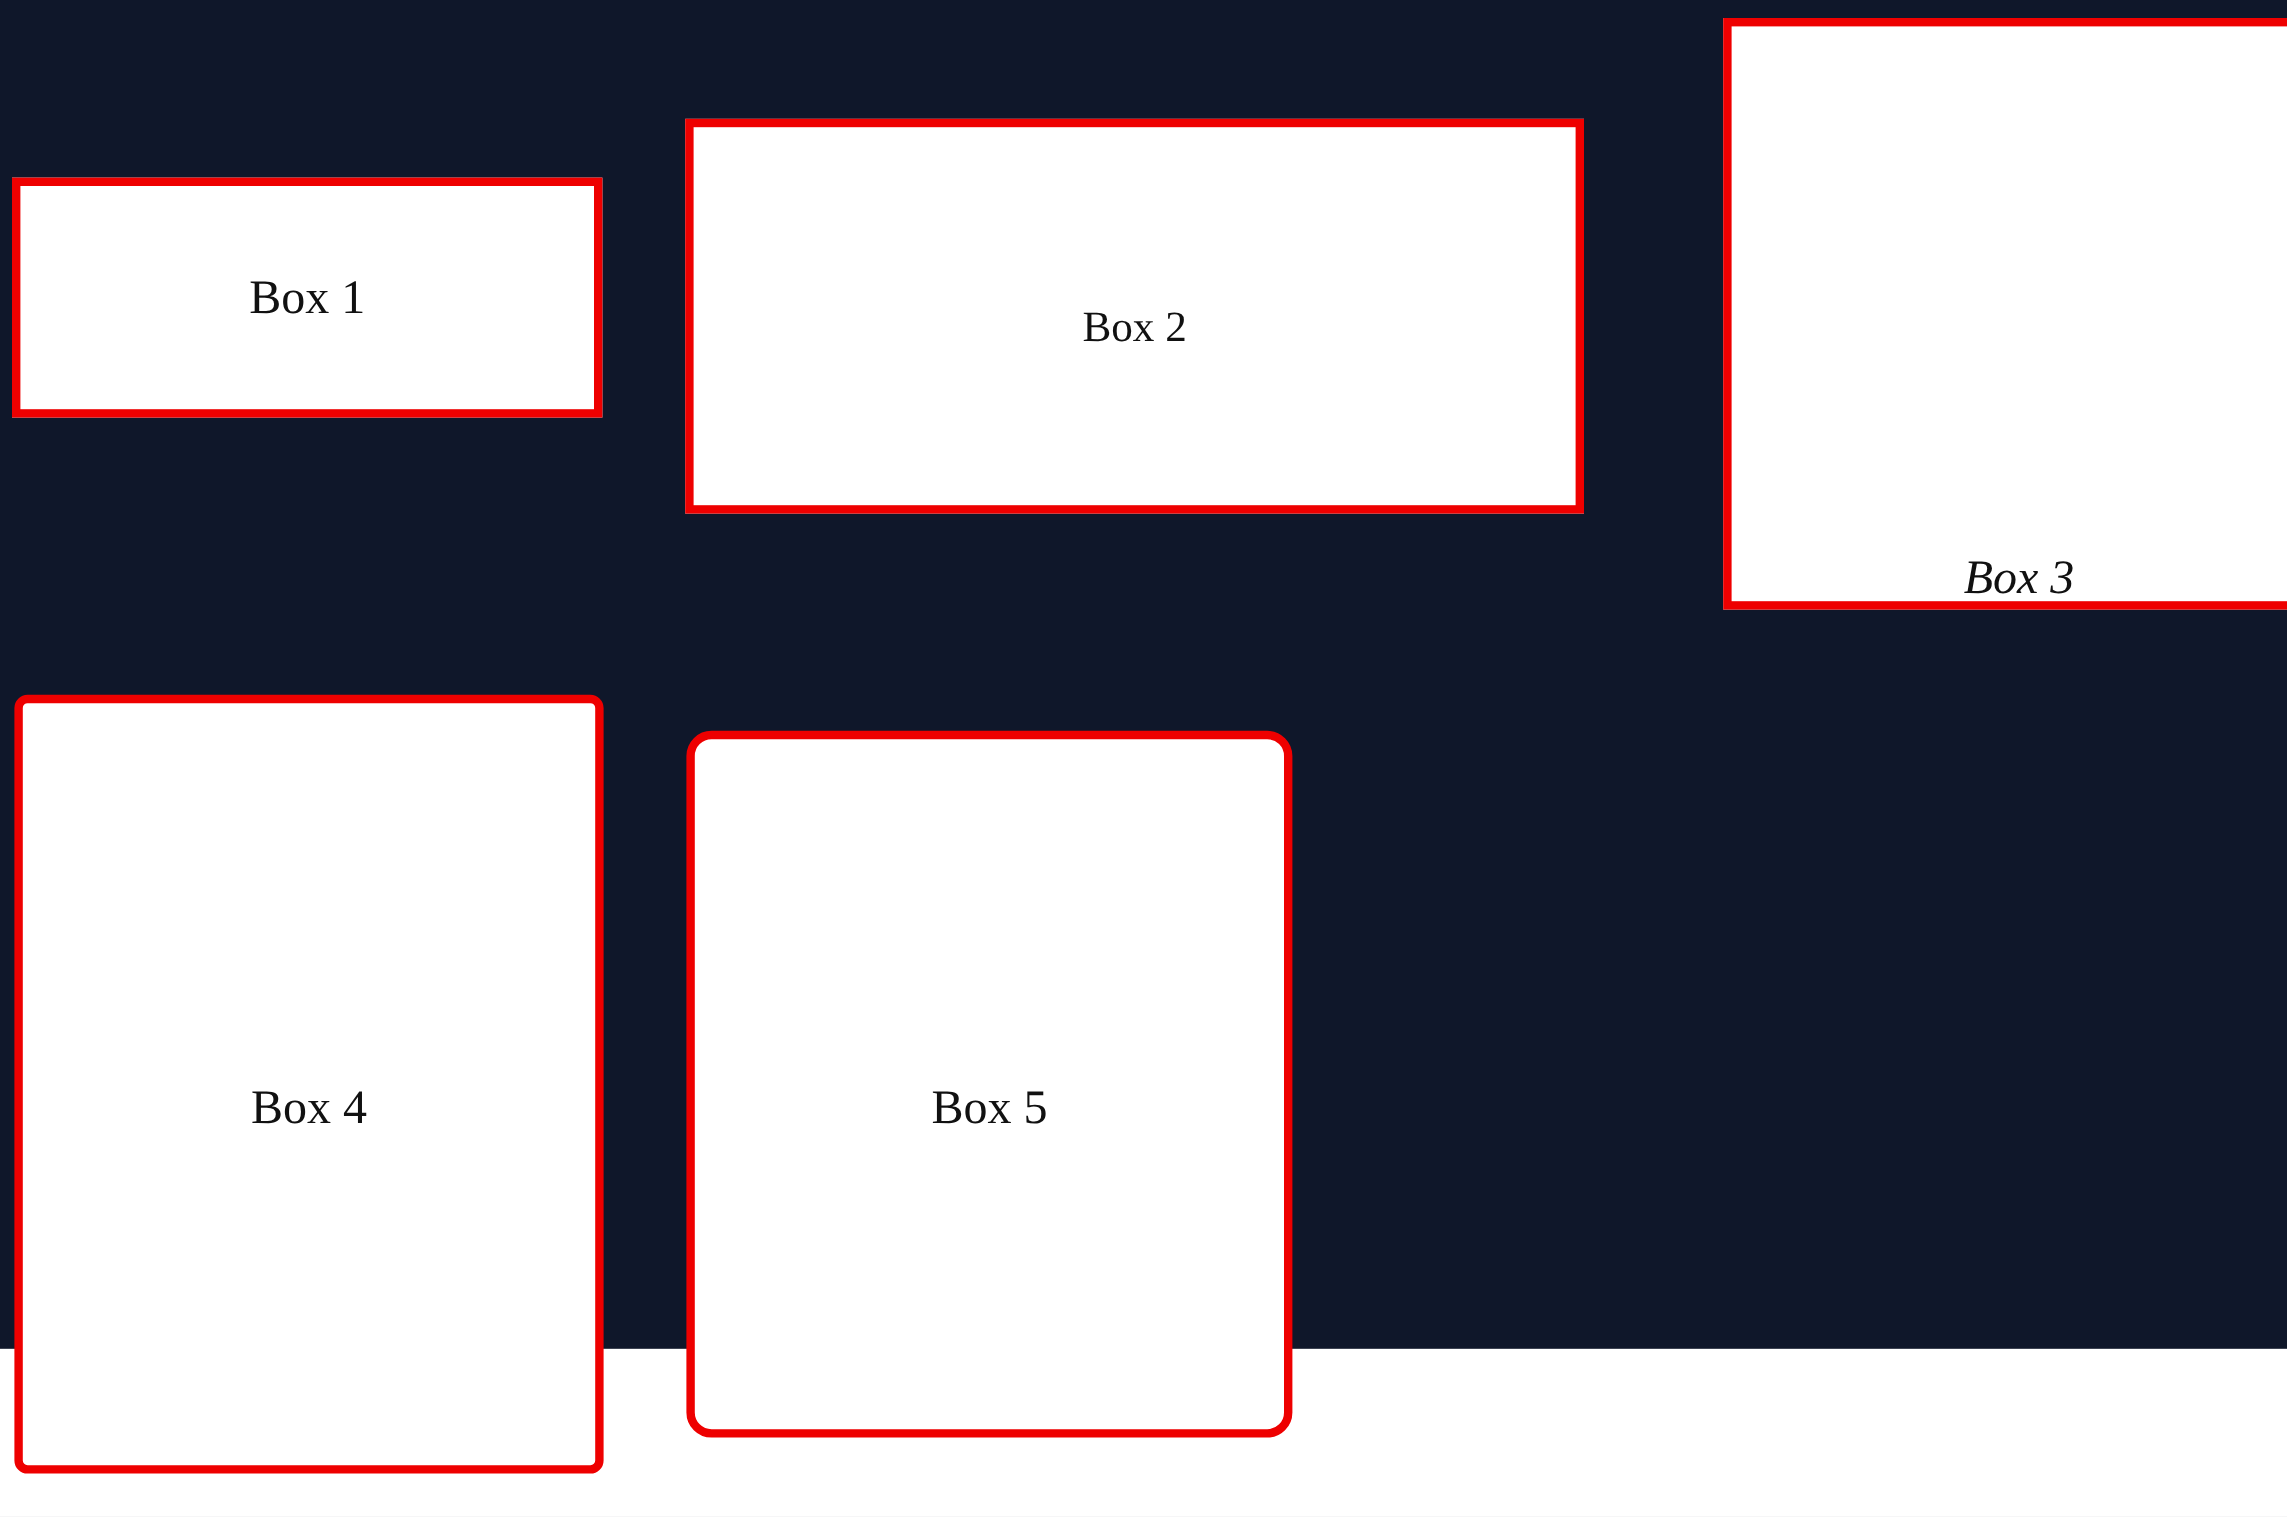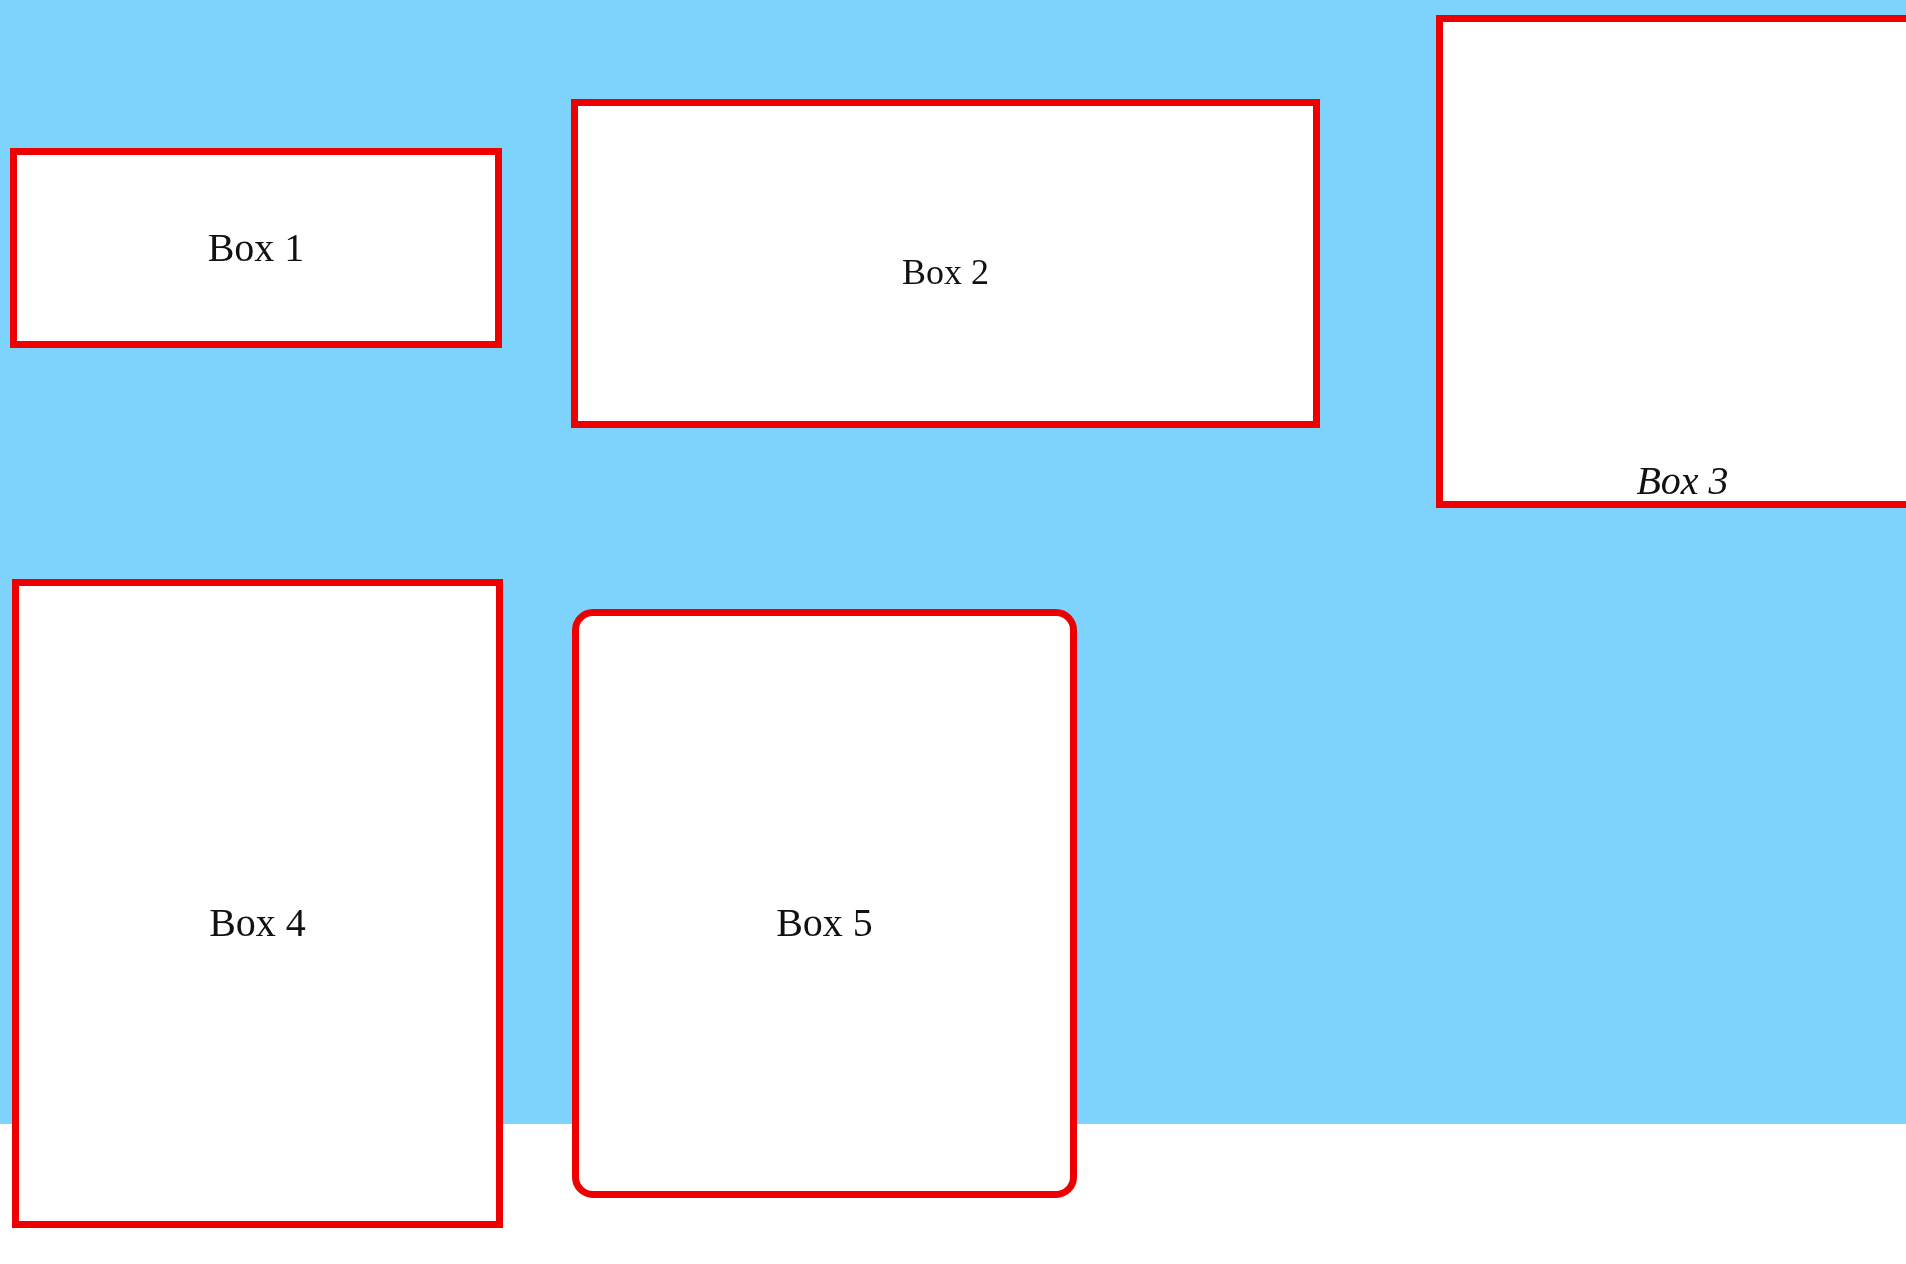--- a/index.html
+++ b/index.html
@@ -12,21 +12,21 @@
     width: 1906px;
     height: 1264px;
     overflow: hidden;
     font-family: "Liberation Serif", "DejaVu Serif", serif;
   }
 
   #canvas {
     position: relative;
     width: 1906px;
     height: 1124px;
-    background: #7dd3fc;
+    background: #0f172a;
   }
 
   .box {
     position: absolute;
     box-sizing: border-box;
     background: #ffffff;
     border-style: solid;
     border-color: #ee0000;
     display: flex;
     justify-content: center;
@@ -78,20 +78,21 @@
 
   
   #box-4 {
     left: 12px;
     top: 579px;
     width: 491px;
     height: 649px;
     border-width: 7px;
     align-items: flex-start;
     padding-top: 317px;
+    border-radius: 11px;
   }
   #box-4 .box-label { font-size: 40px; }
 
   
   #box-5 {
     left: 572px;
     top: 609px;
     width: 505px;
     height: 589px;
     border-width: 7px;

